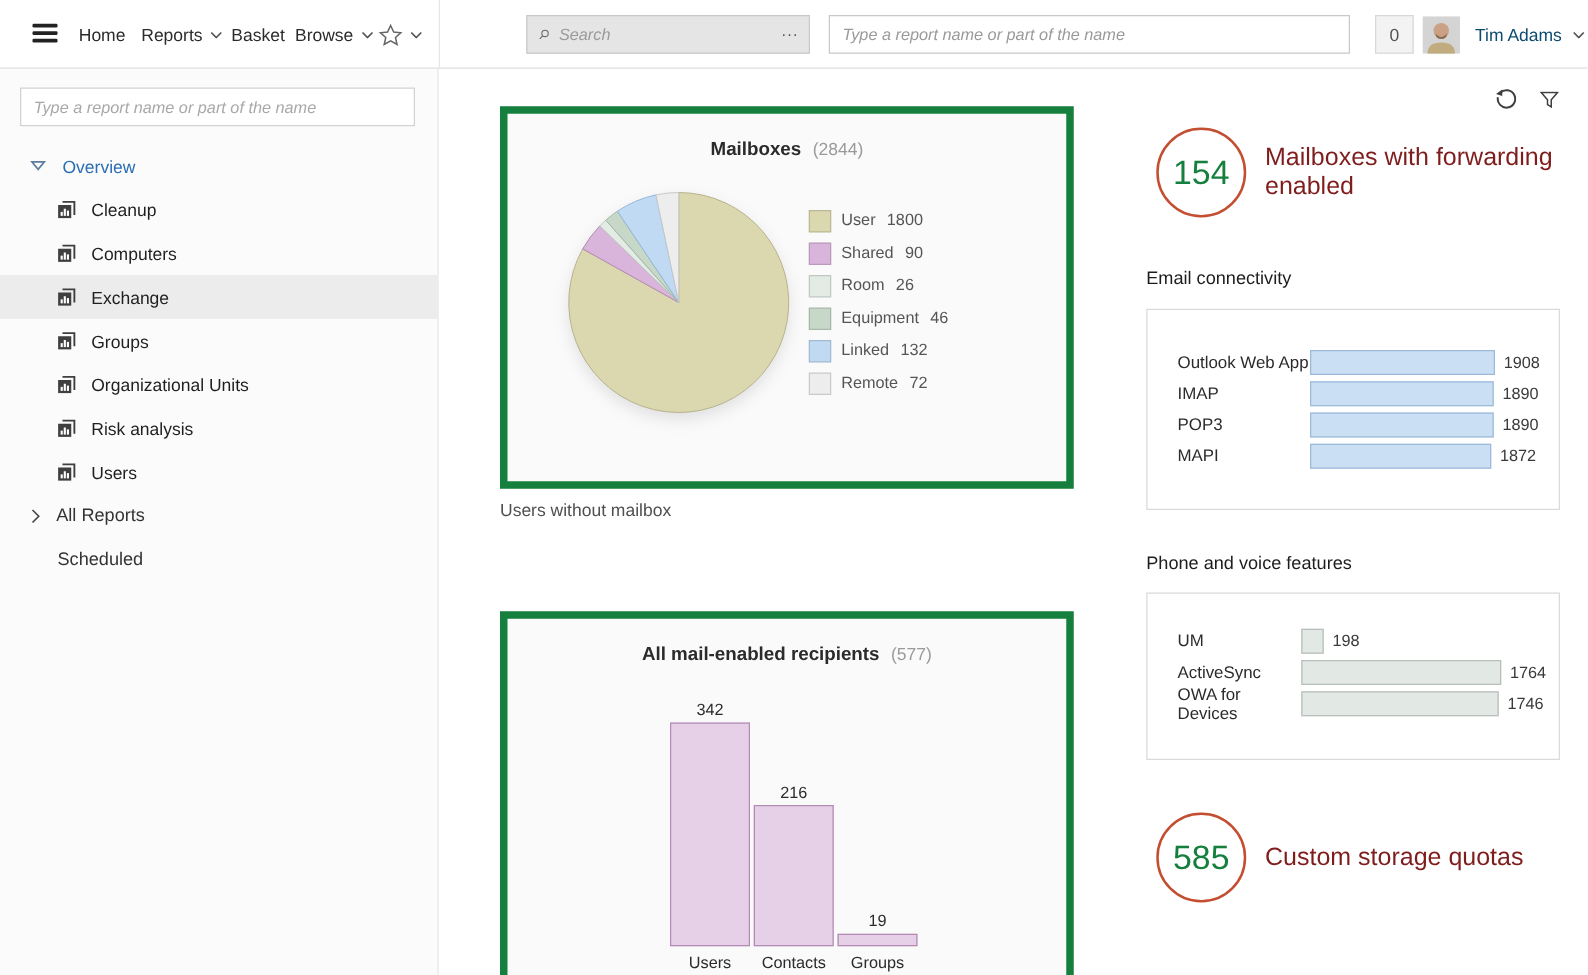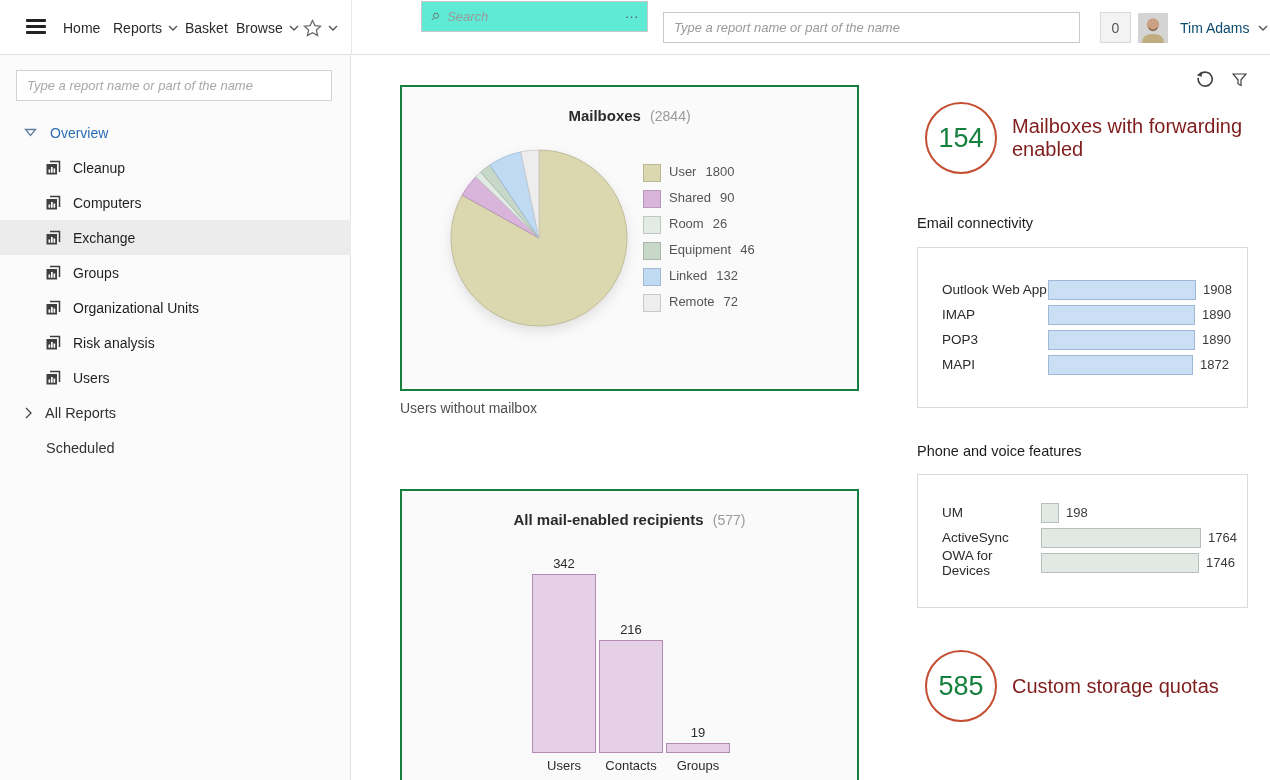--- a/index.html
+++ b/index.html
@@ -10,22 +10,22 @@
   .topbar { position:absolute; left:0; top:0; width:1270px; height:55px;
     background:#fff; border-bottom:1px solid #e0e0e0; z-index:5; }
   .hamburger { position:absolute; left:26px; top:19px; width:20px; height:16px;
     cursor:pointer; }
   .hamburger div { height:2.5px; background:#222; margin-bottom:3.6px; border-radius:1px; }
   .nav-item { position:absolute; top:0; height:55px; display:flex; align-items:center;
     gap:6px; font-size:14px; color:#2b2b2b; cursor:pointer; }
   .chev { display:inline-block; }
   .top-divider { position:absolute; left:351px; top:0; height:55px; width:1px; background:#e6e6e6; }
 
-  .search-box { position:absolute; left:421px; top:1px; width:227px; height:31px;
-    border:1px solid #c9c9c9; background:#5eead4; display:flex; align-items:center; padding:0 8px; }
+  .search-box { position:absolute; left:421px; top:12px; width:227px; height:31px;
+    border:1px solid #c9c9c9; background:#e5e5e5; display:flex; align-items:center; padding:0 8px; }
   .search-box input { flex:1; border:none; outline:none; font-size:13px; font-style:italic;
     color:#555; background:transparent; font-family:"Liberation Sans",sans-serif; }
   .search-box input::placeholder { color:#9a9a9a; }
   .search-dots { color:#555; font-size:13px; letter-spacing:1px; padding-bottom:6px; }
 
   .report-box { position:absolute; left:663px; top:12px; width:417px; height:31px;
     border:1px solid #c9c9c9; background:#fff; }
   .report-box input { width:100%; height:100%; border:none; outline:none; padding:0 10px;
     font-size:13px; font-style:italic; color:#555; background:transparent;
     font-family:"Liberation Sans",sans-serif; }
@@ -54,21 +54,21 @@
   .side-row.report { color:#1f1f1f; }
   .side-row.report .ric { margin-left:46px; margin-right:12px; display:flex; }
   .side-row.report.selected { background:#ececec; }
   .side-row.section { color:#333; font-size:14.5px; }
   .side-row.section .rchev { margin-left:25px; margin-right:12px; }
   .side-row.section.noicon { padding-left:46px; }
 
   
   .main { position:absolute; left:351px; top:55px; width:919px; height:725px; background:#fff; }
 
-  .card { position:absolute; background:#fafafa; border:2px solid #15803d; }
+  .card { position:absolute; background:#fafafa; border:6px solid #15803d; }
   .card1 { left:49px; top:30px; width:459px; height:306px; }
   .card2 { left:49px; top:388px; width:459px; height:315px;margin-top:46px; }
   .card-title { text-align:center; margin-top:20px; font-size:15px; }
   .card-title b { color:#2b2b2b; font-weight:bold; }
   .card-title span.total { color:#9a9a9a; font-weight:normal; margin-left:5px; font-size:14px; }
 
   .pie-row { display:flex; margin-top:24px; padding-left:47px; }
   .pie-svg { width:180px; height:180px; filter:drop-shadow(0 5px 6px rgba(0,0,0,0.10)); }
   .legend { margin-left:14px; display:flex; flex-direction:column; gap:8px; justify-content:center; }
   .legend-item { display:flex; align-items:flex-start; font-size:13px; color:#555; }

